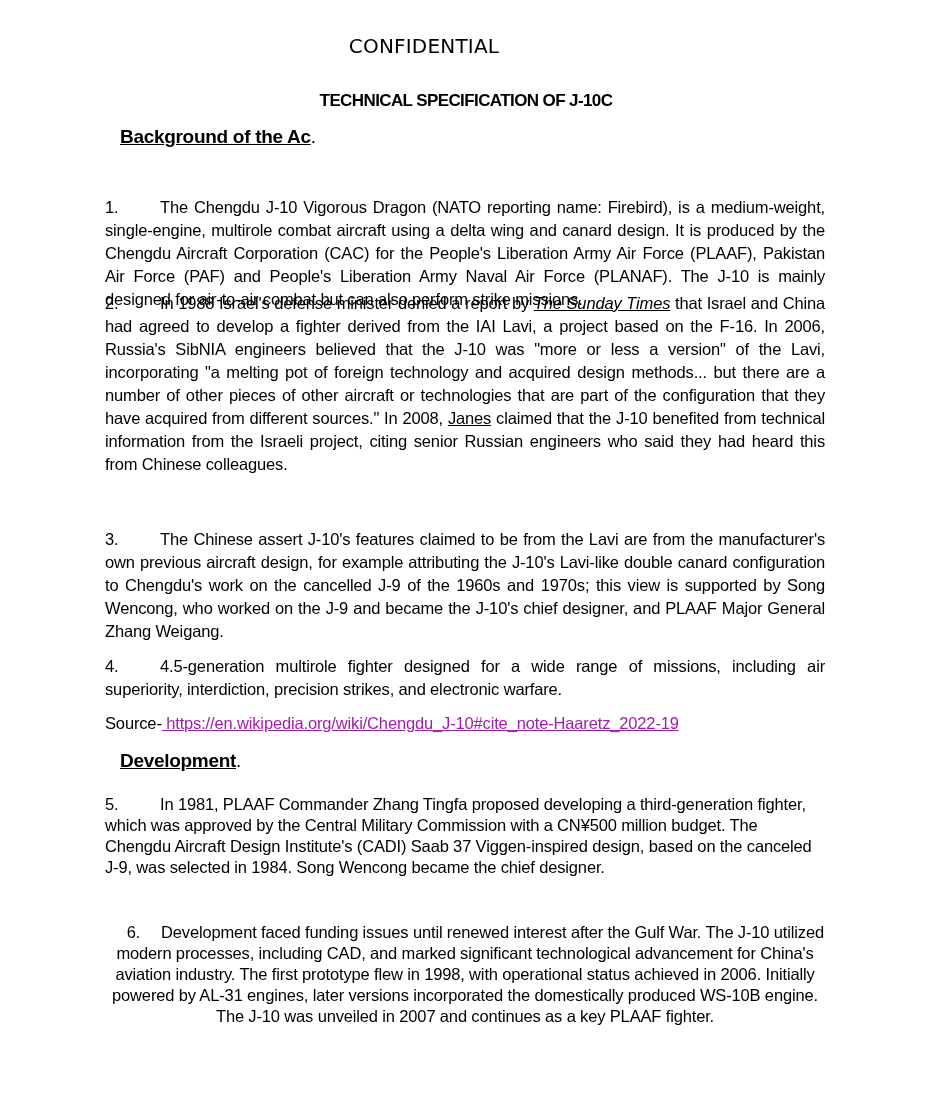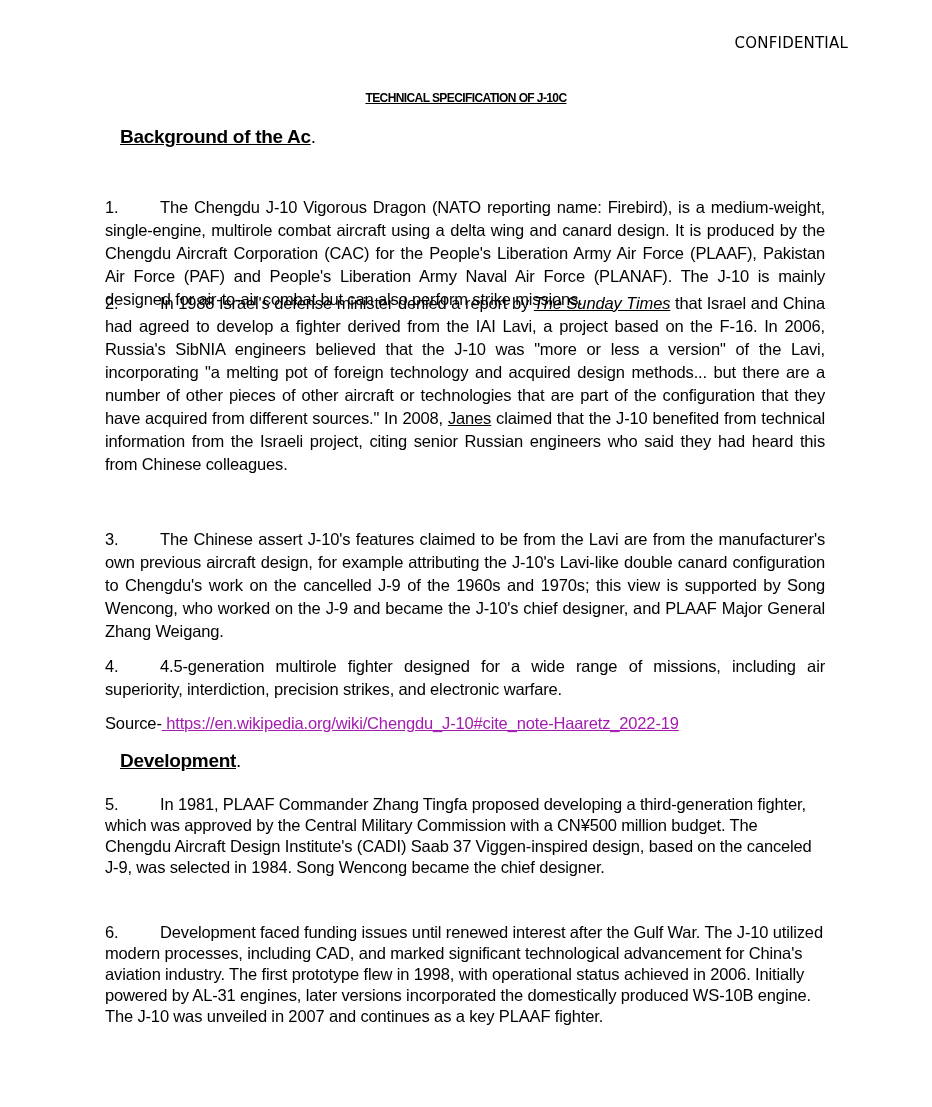--- a/index.html
+++ b/index.html
@@ -19,34 +19,33 @@
       position: absolute;
       left: 105px;
       top: 0;
       width: 720px;
     }
     .header-conf {
       position: absolute;
       left: 0;
       width: 848px;
       top: 34px;
-      text-align: right;
+      text-align: center;
       font-family: "DejaVu Sans", sans-serif;
-      font-size: 15px;
+      font-size: 20px;
       letter-spacing: 0.2px;
     }
     .doc-title {
       position: absolute;
       left: 0;
       width: 932px;
       top: 91px;
       text-align: center;
       font-weight: bold;
-      font-size: 12px;
-      text-decoration: underline;
+      font-size: 17px;
       letter-spacing: -0.6px;
     }
     .section-heading {
       position: absolute;
       left: 15px;
       font-size: 19px;
       letter-spacing: -0.3px;
     }
     .section-heading .h {
       font-weight: bold;
@@ -124,17 +123,17 @@
   </div>
 
   <div class="section-heading" style="top:750px;">
     <span class="h">Development</span><span>.</span>
   </div>
 
   <div class="para left" style="top:794px;">
     <span class="num">5.</span><span>In 1981, PLAAF Commander Zhang Tingfa proposed developing a third-generation fighter, which was approved by the Central Military Commission with a CN¥500 million budget. The Chengdu Aircraft Design Institute's (CADI) Saab 37 Viggen-inspired design, based on the canceled J-9, was selected in 1984. Song Wencong became the chief designer.</span>
   </div>
 
-  <div class="para left" style="top:922px;">
+  <div class="para left" style="top:922px;text-align:center;">
     <span class="num">6.</span><span>Development faced funding issues until renewed interest after the Gulf War. The J-10 utilized modern processes, including CAD, and marked significant technological advancement for China's aviation industry. The first prototype flew in 1998, with operational status achieved in 2006. Initially powered by AL-31 engines, later versions incorporated the domestically produced WS-10B engine. The J-10 was unveiled in 2007 and continues as a key PLAAF fighter.</span>
   </div>
 
 </div>
 
 </body></html>

